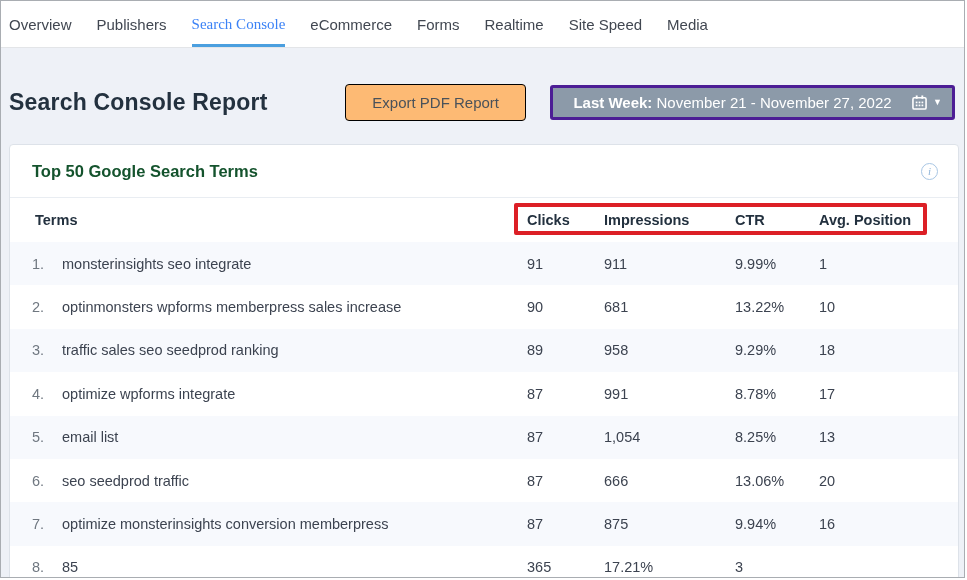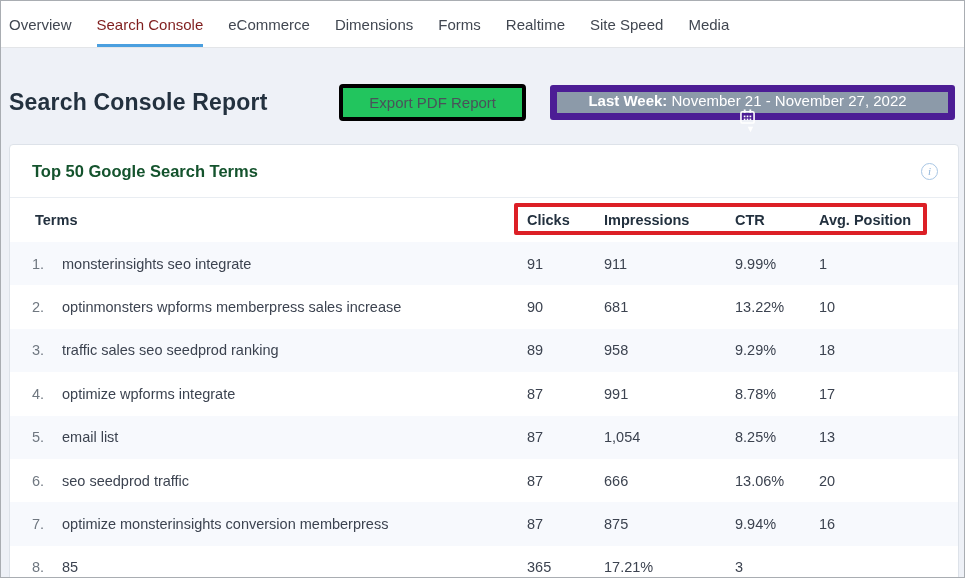--- a/index.html
+++ b/index.html
@@ -13,33 +13,33 @@
   
   .topnav {
     height:47px; background:#fff; border-bottom:1px solid #e3e5e8;
     display:flex; align-items:stretch; padding-left:8px; gap:25px;
   }
   .tab {
     display:flex; align-items:center; font-size:15px; color:#414751;
     border-bottom:3px solid transparent; padding-top:3px; cursor:pointer;
     white-space:nowrap;
   }
-  .tab.active { color:#7f1d1d; border-bottom-color:#4b9fdf; }
+  .tab.active { color:#3b82f6; border-bottom-color:#4b9fdf;font-family:Liberation Serif, serif; }
   
   .page-header { height:108px; display:flex; align-items:center; padding:0 9px 0 8px; }
   .page-title { font-size:23px; font-weight:bold; color:#23313f; letter-spacing:.2px; }
   .export-btn {
     margin-left:auto; margin-right:24px; height:37px; padding:0 26px;
-    background:#22c55e; border:4px solid #000000; border-radius:4px;
+    background:#fdba74; border:1px solid #000000; border-radius:4px;
     font-family:"Liberation Sans",sans-serif; font-size:15px; color:#4a525a; cursor:pointer;
   }
   .datebar {
-    width:405px; height:35px; background:#8c9aa9; border:7px solid #4c1d95;
+    width:405px; height:35px; background:#8c9aa9; border:3px solid #4c1d95;
     border-radius:3px; display:flex; align-items:center; color:#fff;
-    font-size:15px; cursor:pointer; padding-right:10px;flex-direction:column;
+    font-size:15px; cursor:pointer; padding-right:10px;
   }
   .datebar-text { flex:1; text-align:center; white-space:nowrap; }
   .datebar-text b { font-weight:bold; }
   .cal-icon { display:flex; align-items:center; }
   .caret { font-size:9px; color:#fff; margin-left:6px; }
   
   .card {
     position:absolute; left:8px; top:143px; width:950px; height:470px;
     background:#fff; border:1px solid #dde2e9; border-radius:4px;
   }
@@ -71,23 +71,23 @@
     border:4px solid #dc1f26; border-radius:2px; pointer-events:none;
   }
 </style>
 </head>
 <body>
 
 <div class="screen">
 
   <nav class="topnav">
       <span class="tab">Overview</span>
+      <span class="tab">Publishers</span>
       <span class="tab active">Search Console</span>
       <span class="tab">eCommerce</span>
-      <span class="tab">Dimensions</span>
       <span class="tab">Forms</span>
       <span class="tab">Realtime</span>
       <span class="tab">Site Speed</span>
       <span class="tab">Media</span>
     </nav>
 
   <div class="page-header">
     <h1 class="page-title">Search Console Report</h1>
     <button class="export-btn">Export PDF Report</button>
     <div class="datebar">

